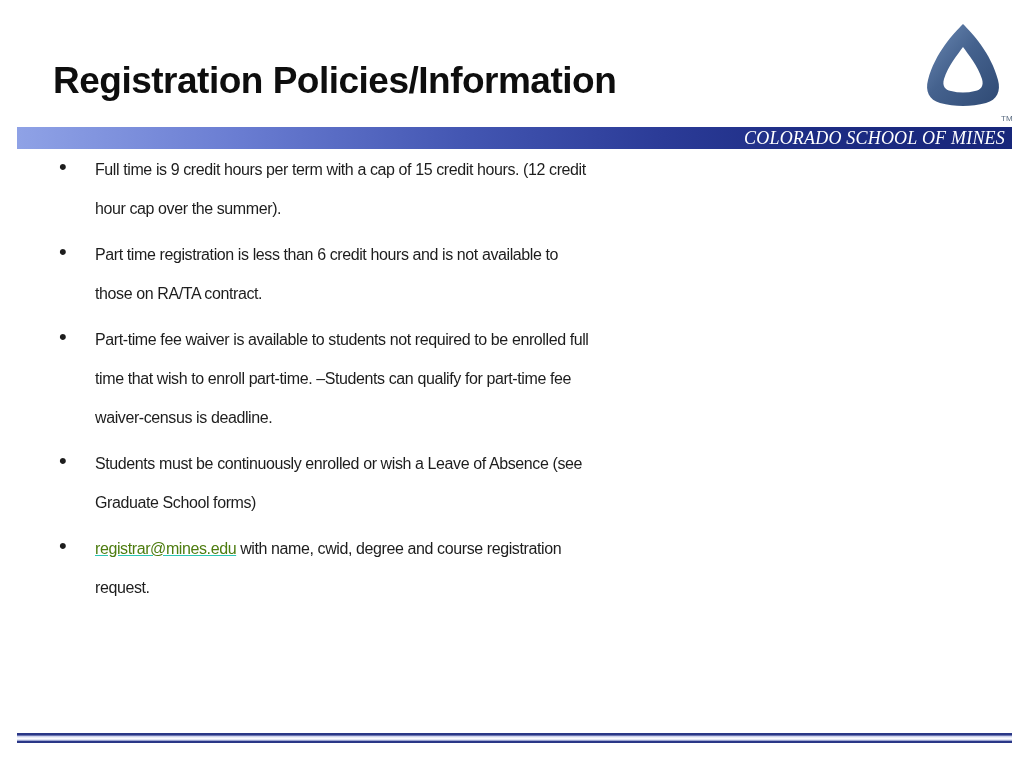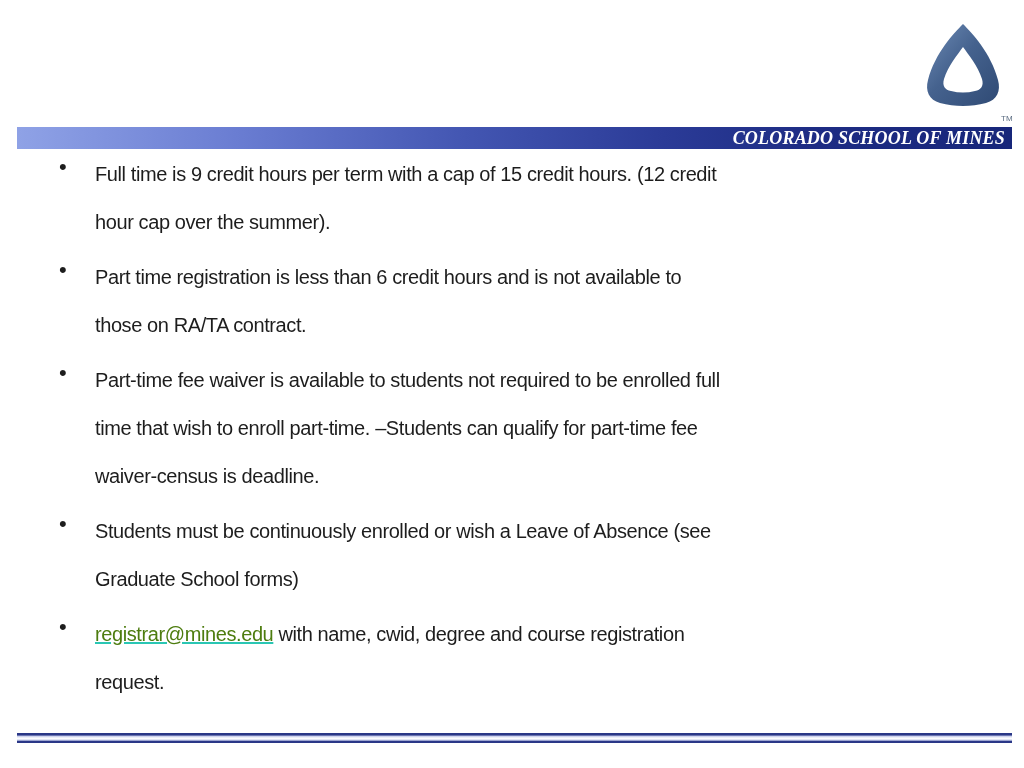--- a/index.html
+++ b/index.html
@@ -33,21 +33,21 @@
     display: flex;
     align-items: center;
     justify-content: flex-end;
     background: linear-gradient(90deg,
       #8FA2E6 0%, #6A7DD2 22%, #4356B2 45%,
       #2B3B97 65%, #1D2C84 80%, #17267A 100%);
   }
   .brand-label {
     font-family: "Liberation Serif", serif;
     font-style: italic;
-    font-weight: 700;
+    font-weight: 400;
     font-size: 18px;
     letter-spacing: 0.2px;
     color: #ffffff;
     white-space: nowrap;
   }
   .logo {
     position: absolute;
     left: 913px;
     top: 20px;
     width: 100px;
@@ -68,22 +68,22 @@
   }
   .marker {
     flex: 0 0 36px;
     font-size: 22px;
     line-height: 34px;
     padding-left: 3px;
     color: #1D1D1D;
   }
   .btext {
     flex: 1;
-    font-size: 20px;
-    line-height: 48px;
+    font-size: 16px;
+    line-height: 39px;
     letter-spacing: -0.4px;
     white-space: pre-line;
   }
   a.email-link {
     color: #4d7c0f;
     text-decoration: underline;
     text-decoration-color: #2AC6B3;
     cursor: pointer;
   }
   .bottom-rule {
@@ -95,20 +95,21 @@
     background: linear-gradient(180deg,
       #2A3787 0%, #2A3787 20%, #C7CDEB 32%, #F4F5FC 48%,
       #FFFFFF 58%, #C2C9E9 72%, #2A3787 84%, #2A3787 100%);
   }
 </style>
 </head>
 <body>
 
 <div class="slide">
 
+  <div class="title">Registration Policies/Information</div>
 
   <svg class="logo" viewBox="0 0 100 104" xmlns="http://www.w3.org/2000/svg">
     <defs>
       <linearGradient id="logoGrad" x1="0%" y1="0%" x2="100%" y2="100%">
         <stop offset="0%" stop-color="#6D8BB5"></stop>
         <stop offset="45%" stop-color="#45628E"></stop>
         <stop offset="100%" stop-color="#2F4A74"></stop>
       </linearGradient>
     </defs>
     <path fill="url(#logoGrad)" fill-rule="evenodd" d="M50 4 C59 13 78 33 85 60 C88 71 84 80 73 83 C58 87 42 87 27 83 C16 80 12 71 15 60 C22 33 41 13 50 4 Z

